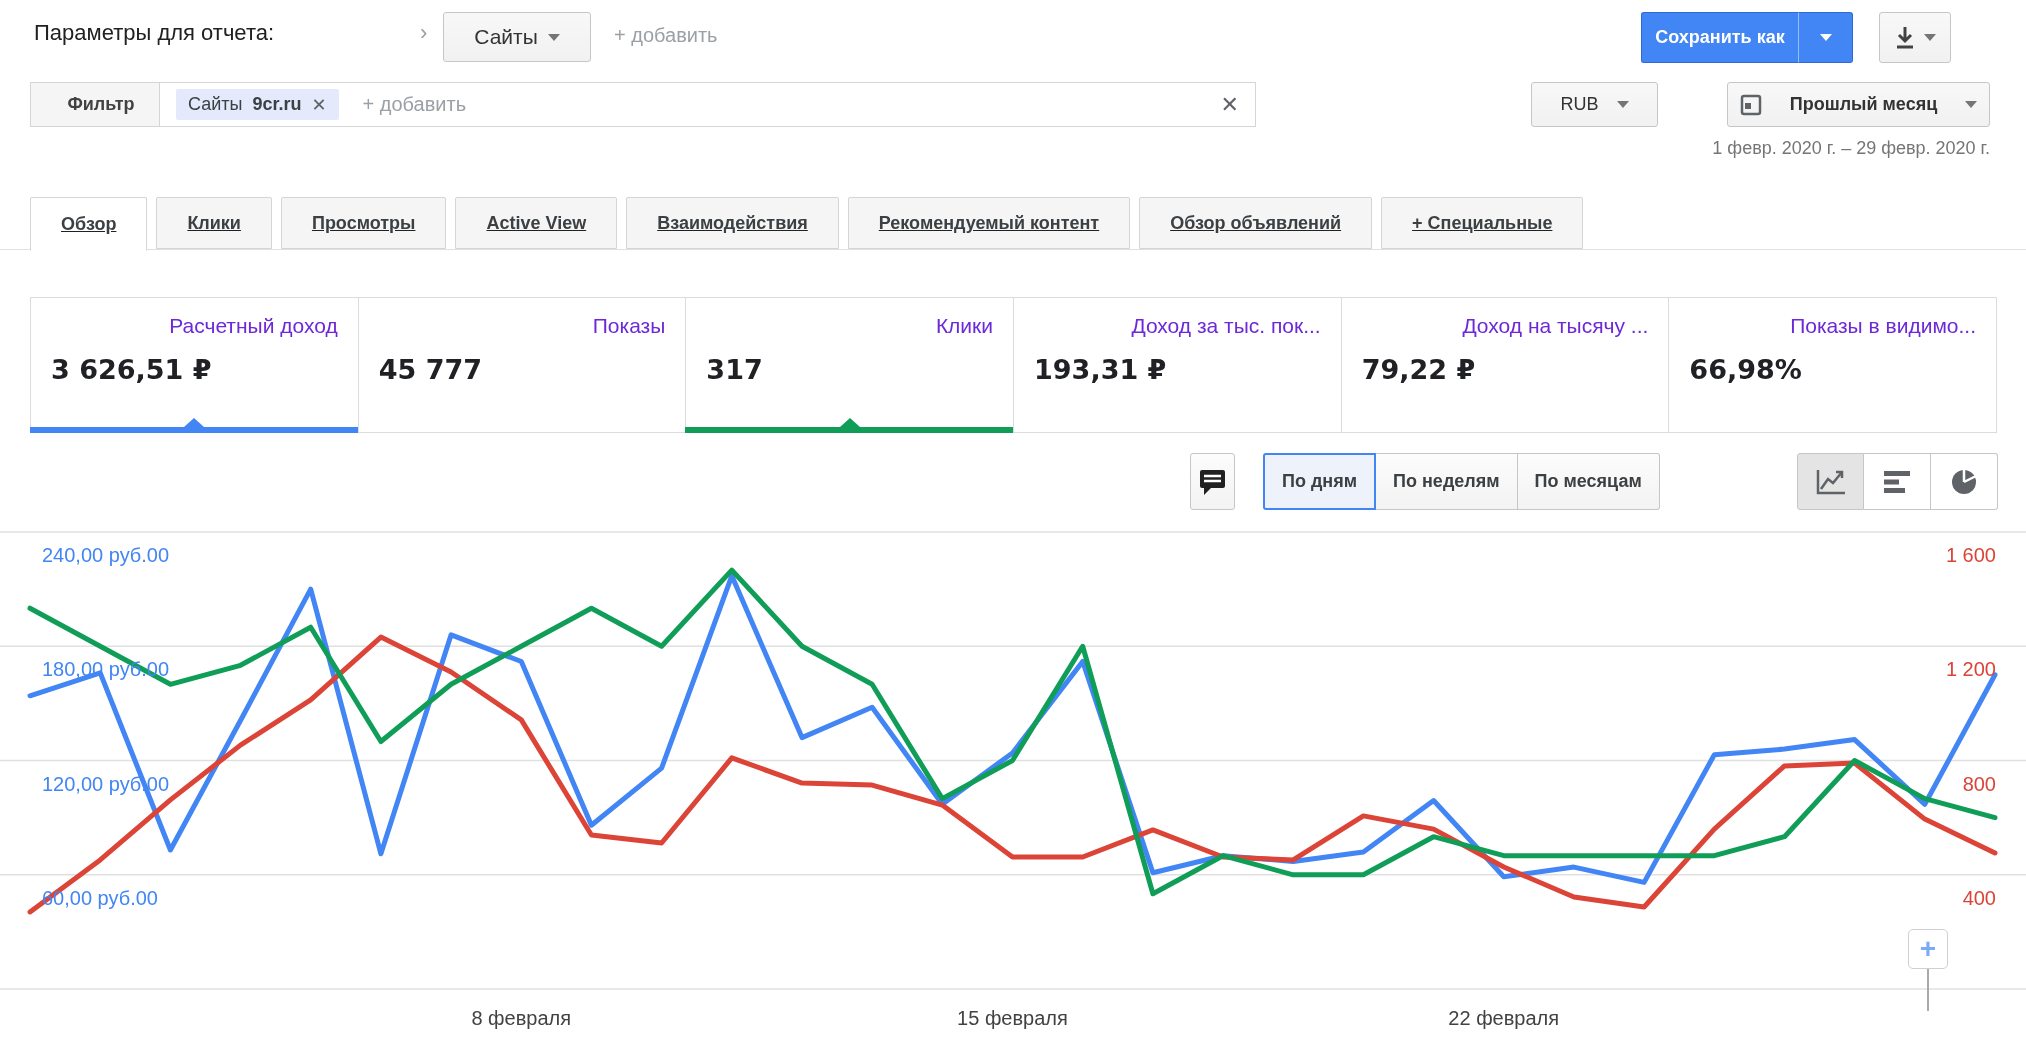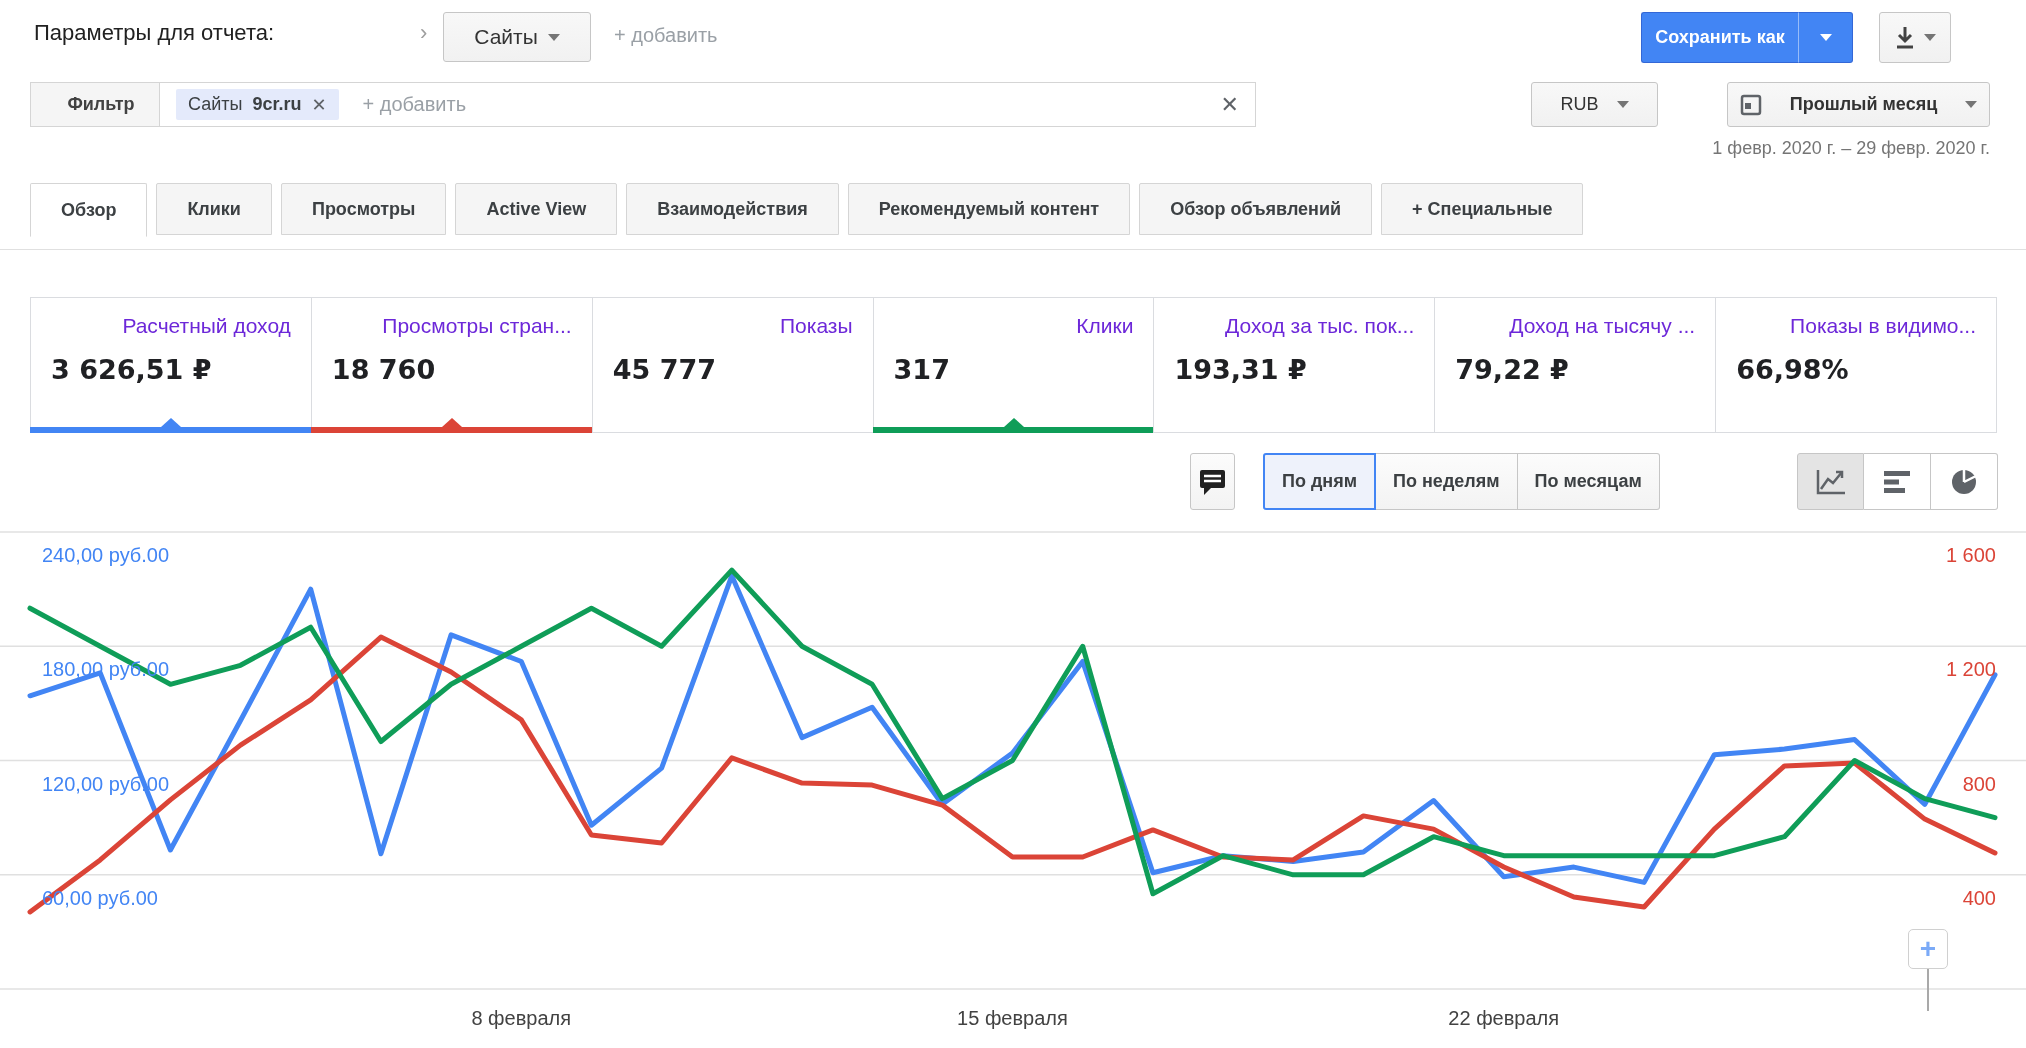--- a/index.html
+++ b/index.html
@@ -51,21 +51,21 @@
   }
   .chip b { font-weight:bold;text-align:center; }
   .chip .x, .clear-x { color:#5f6368; cursor:pointer; font-size:18px; }
   .filter-placeholder { color:#9aa0a6; font-size:20px; flex:1; }
   .clear-x { font-size:22px; }
   .currency-btn { left:1531px; top:82px; width:127px; height:45px; font-size:18px; font-weight:normal; gap:18px; }
   .period-btn { left:1727px; top:82px; width:263px; height:45px; font-size:18px; font-weight:bold; gap:28px; }
   .date-range { right:36px; top:138px; font-size:18px; color:#757575; }
 
   
-  .tabs { left:30px; top:183px; display:flex; gap:9px; }
+  .tabs { left:30px; top:197px; display:flex; gap:9px;text-decoration:underline; }
   .tab {
     height:52px; padding:0 30px; display:flex; align-items:center;
     background:#f5f5f5; border:1px solid #d5d5d5; border-radius:2px 2px 0 0;
     font-size:18px; font-weight:bold; color:#3c4043; cursor:pointer; white-space:nowrap;
   }
   .tab.active { background:#fff; border-bottom:1px solid #fff; height:54px; z-index:2; position:relative; }
   .tabs-rule { left:0; top:249px; width:2026px; height:1px; background:#e0e0e0; z-index:1; }
 
   
   .cards { left:30px; top:297px; width:1966px; display:flex; }
@@ -173,27 +173,20 @@
     <div class="tab">Обзор объявлений</div>
     <div class="tab">+ Специальные</div>
   </div>
 
 <div class="abs cards" id="cards">
     <div class="card">
       <div class="card-label">Расчетный доход</div>
       <div class="card-value">3 626,51 ₽</div>
       <div class="card-accent" style="background: rgb(66, 133, 244);">
         <span class="notch" style="border-bottom-color: rgb(66, 133, 244);"></span>
-      </div>
-    </div>
-    <div class="card">
-      <div class="card-label">Просмотры стран...</div>
-      <div class="card-value">18 760</div>
-      <div class="card-accent" style="background: rgb(219, 68, 55);">
-        <span class="notch" style="border-bottom-color: rgb(219, 68, 55);"></span>
       </div>
     </div>
     <div class="card">
       <div class="card-label">Показы</div>
       <div class="card-value">45 777</div>
     </div>
     <div class="card">
       <div class="card-label">Клики</div>
       <div class="card-value">317</div>
       <div class="card-accent" style="background: rgb(15, 157, 88);">

